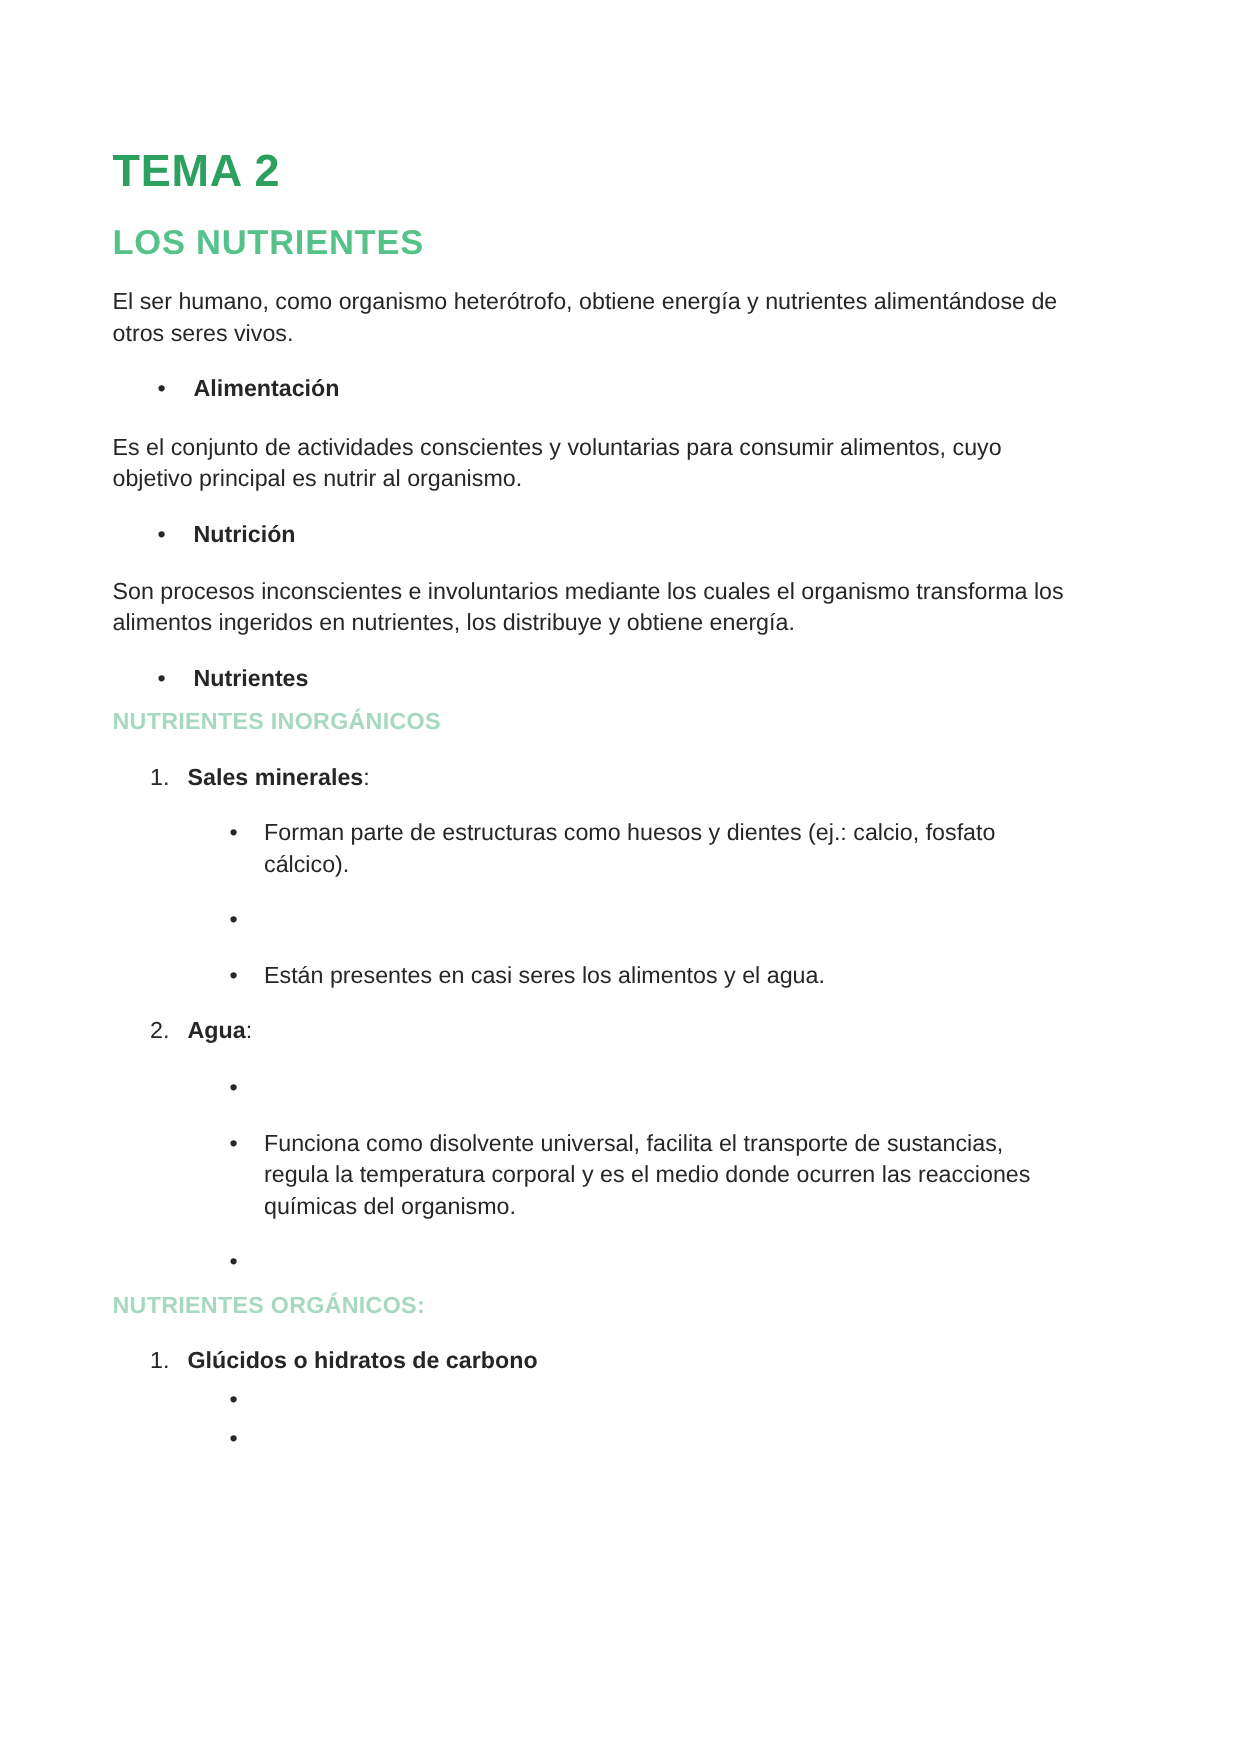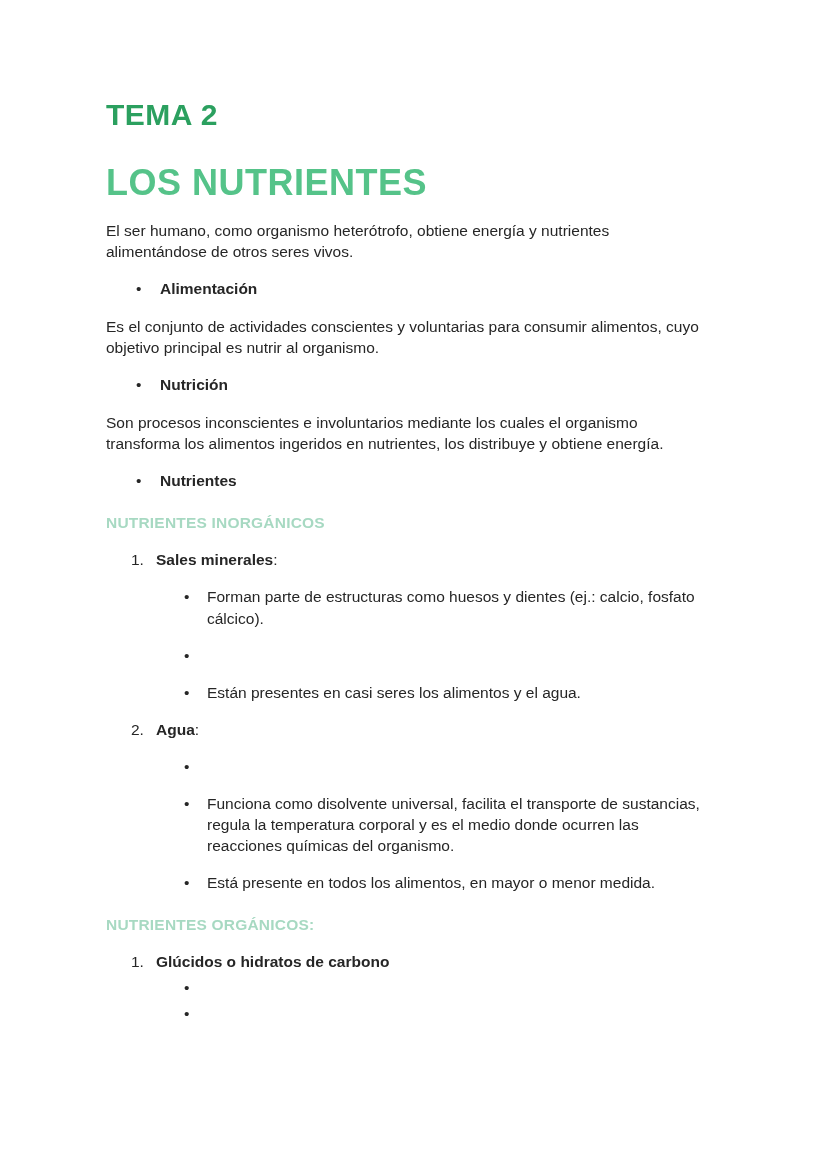--- a/index.html
+++ b/index.html
@@ -7,59 +7,59 @@
     --green-mid:#55c389;
     --green-pale:#a7d9c2;
     --body:#262626;
   }
   *{margin:0;padding:0;box-sizing:border-box;}
   html,body{background:#ffffff;}
   .page{
     width:828px;
     height:1146px;
     background:#ffffff;
-    padding:98px 118px 0 106px;
+    padding:98px 118px 0 75px;
     font-family:"Liberation Sans",sans-serif;
     color:var(--body);
     font-size:15.5px;
     line-height:1.36;
     overflow:hidden;
   }
   .title{
     color:var(--green-dark);
     font-size:30px;
     font-weight:800;
     letter-spacing:.5px;
     line-height:1.1;
   }
   .subtitle{
     color:var(--green-mid);
-    font-size:36px;
+    font-size:23px;
     font-weight:800;
     letter-spacing:.5px;
-    margin-top:32px;
+    margin-top:18px;
     line-height:1.1;
   }
   p.body{margin-top:17px;}
   .bullet-row{
     display:flex;
     margin-top:16px;
   }
   .bullet-row .marker{
     width:24px;
     margin-left:30px;
     flex:0 0 auto;
     text-align:left;
   }
   .bullet-row.term .text{font-weight:700;}
   .section{
     color:var(--green-pale);
     font-size:15.5px;
     font-weight:700;
-    margin-top:21px;
+    margin-top:8px;
     letter-spacing:.2px;
   }
   .numbered-row{
     display:flex;
     margin-top:16px;
   }
   .numbered-row .num{
     width:25px;
     margin-left:25px;
     flex:0 0 auto;
@@ -132,21 +132,20 @@
 
   <div class="sub-row">
     <span class="marker">•</span>
   </div>
   <div class="sub-row">
     <span class="marker">•</span>
     <span class="text">Funciona como disolvente universal, facilita el transporte de sustancias, regula la temperatura corporal y es el medio donde ocurren las reacciones químicas del organismo.</span>
   </div>
   <div class="sub-row">
     <span class="marker">•</span>
-    <span class="text">Está presente en todos los alimentos, en mayor o menor medida.</span>
   </div>
 
   <h3 class="section">NUTRIENTES ORGÁNICOS:</h3>
 
   <div class="numbered-row tight">
     <span class="num">1.</span>
     <span class="label-wrap"><b>Glúcidos o hidratos de carbono</b><span></span></span>
   </div>
 
   <div class="sub-row tight">

